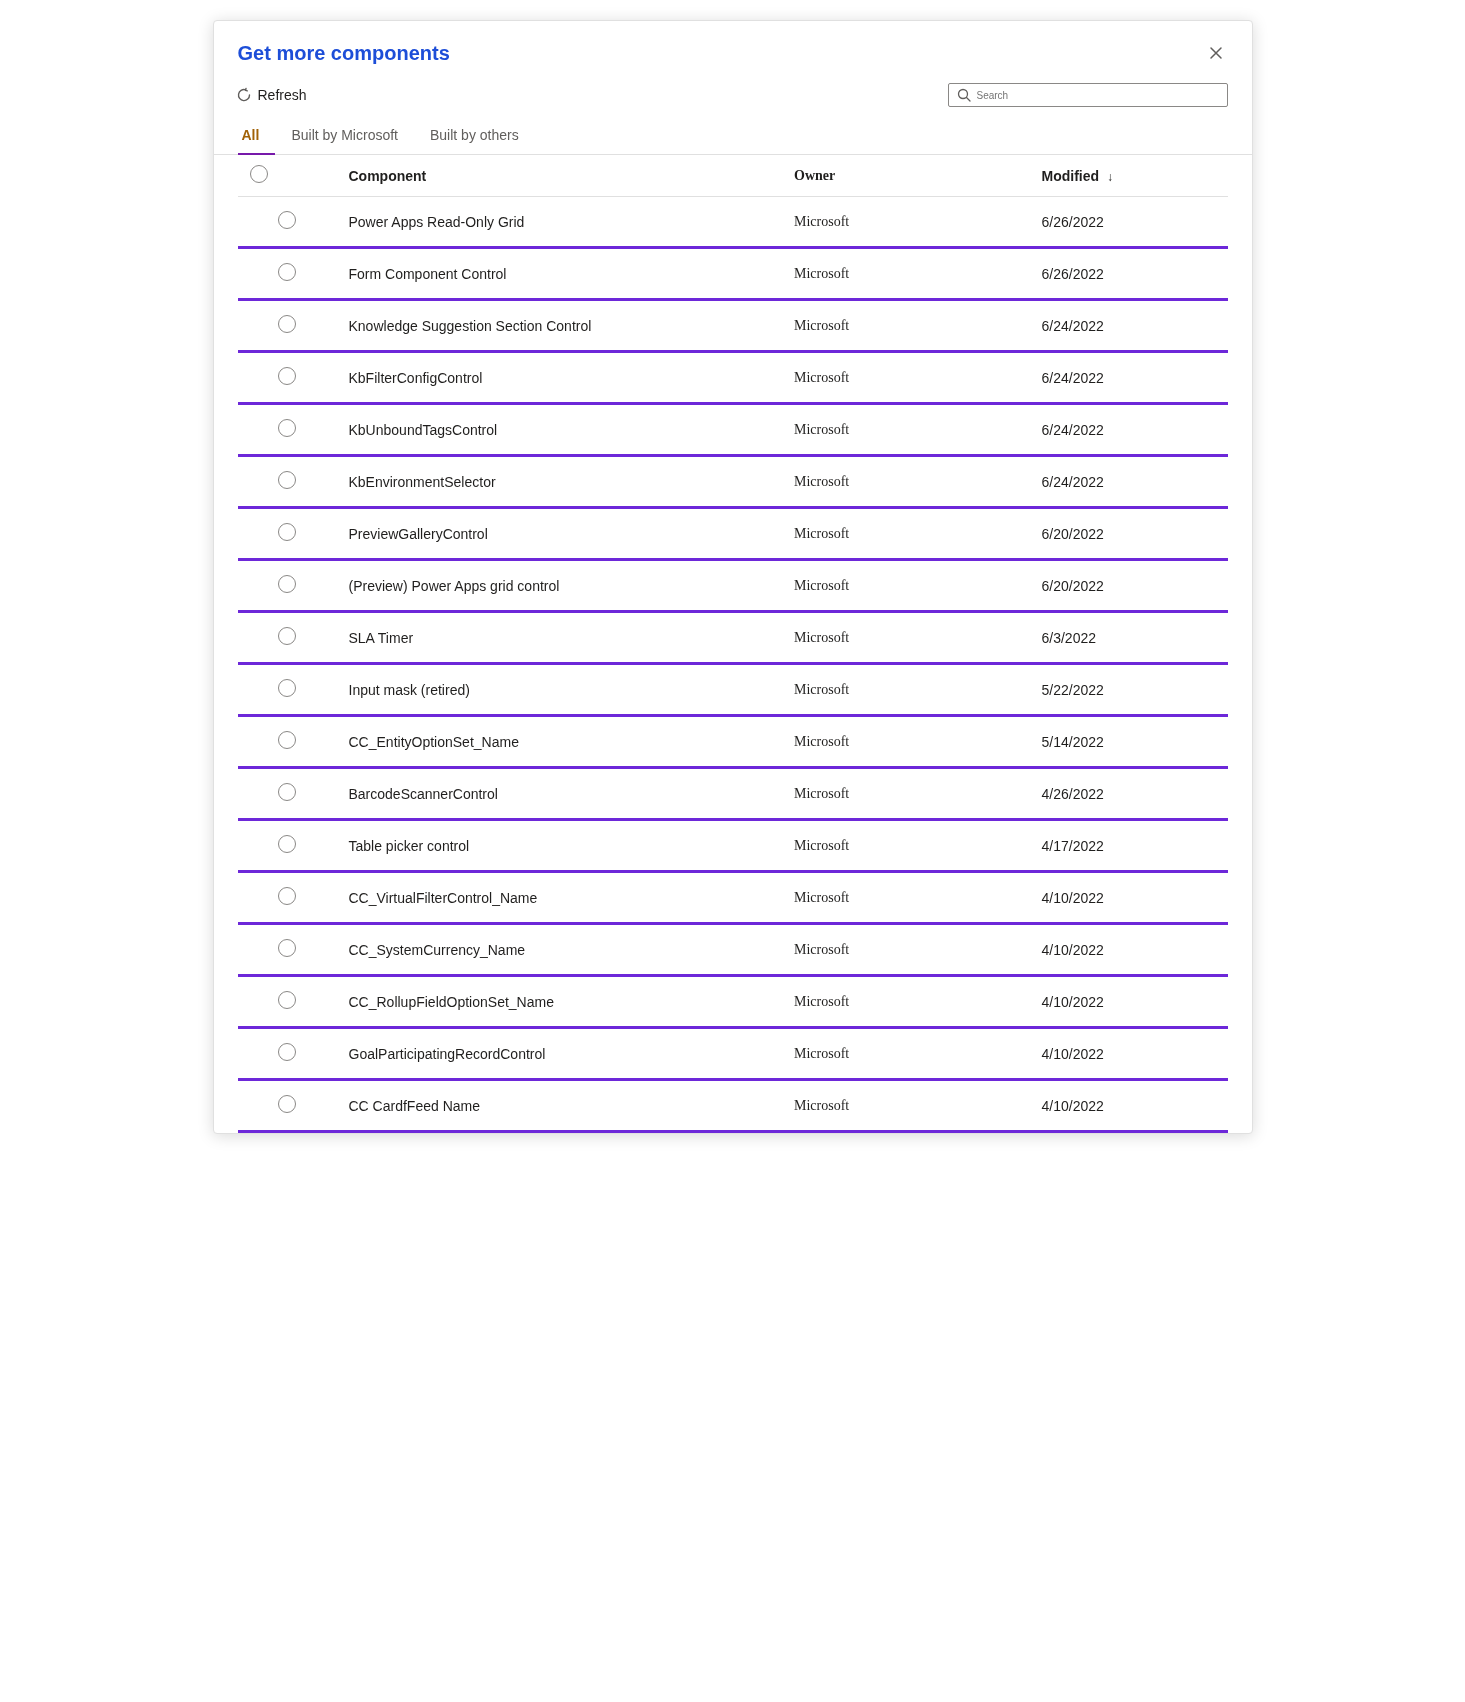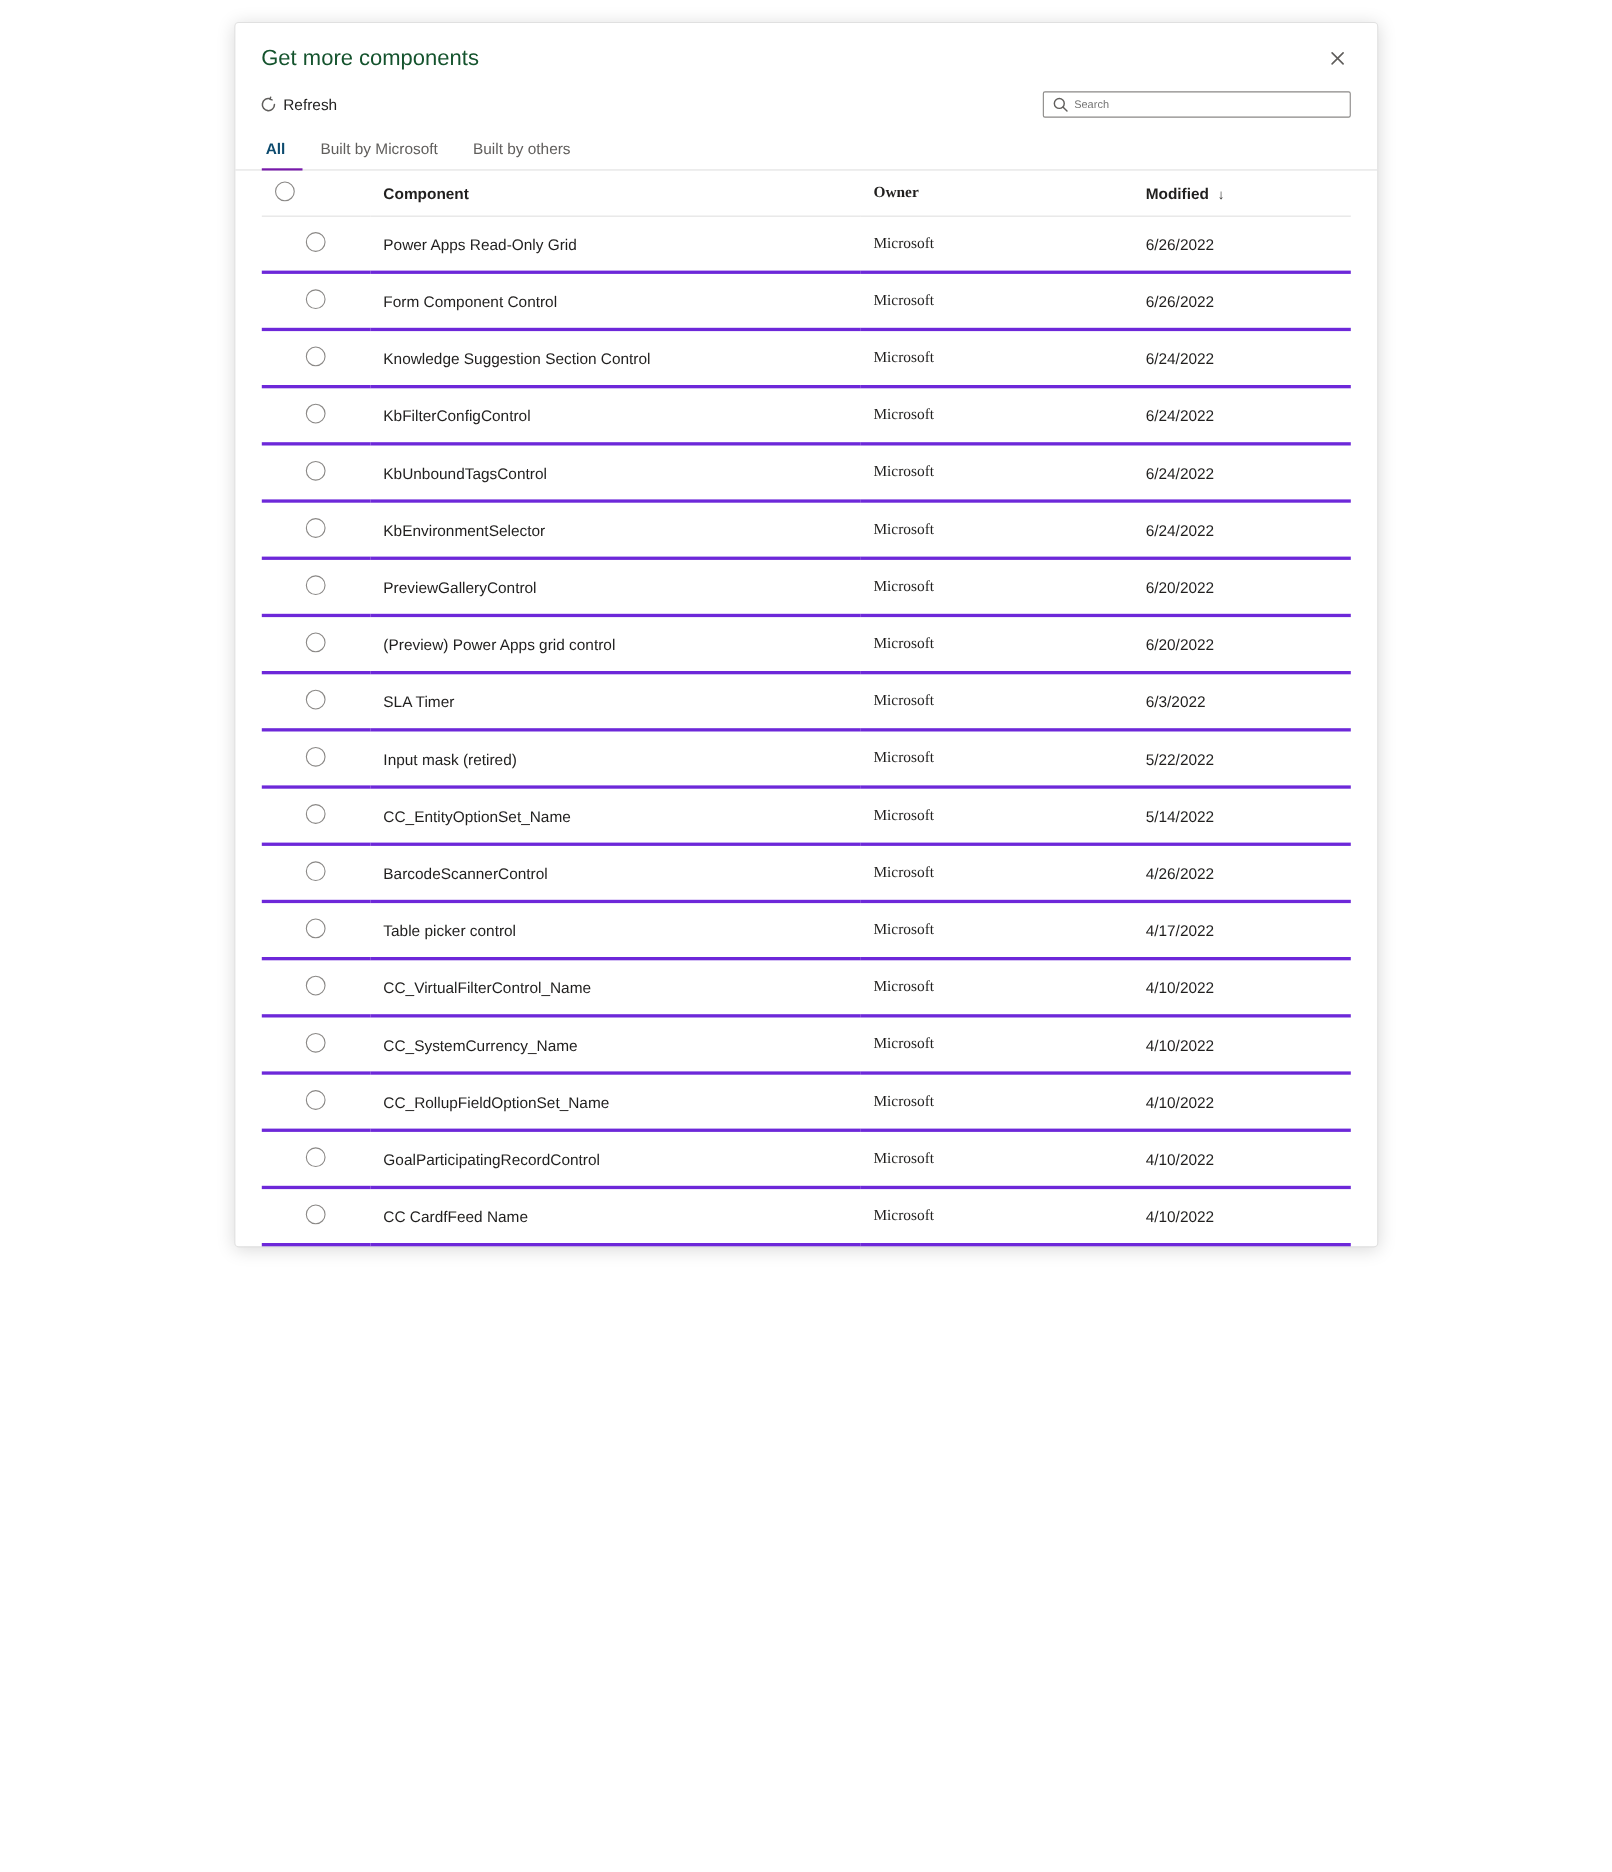--- a/index.html
+++ b/index.html
@@ -30,22 +30,22 @@
     .dialog-header {
       display: flex;
       align-items: center;
       justify-content: space-between;
       padding: 20px 24px 8px 24px;
       border-bottom: none;
     }
 
     .dialog-title {
       font-size: 20px;
-      font-weight: 400;
-      color: #14532d;
+      font-weight: 700;
+      color: #1d4ed8;
     }
 
     .close-btn {
       background: none;
       border: none;
       cursor: pointer;
       font-size: 16px;
       color: #605e5c;
       padding: 4px;
       display: flex;
@@ -114,21 +114,21 @@
       margin-bottom: -1px;
       color: #605e5c;
       background: none;
       border-top: none;
       border-left: none;
       border-right: none;
       border-bottom: 2px solid transparent;
     }
 
     .tab.active {
-      color: #0c4a6e;
+      color: #a16207;
       border-bottom: 2px solid #7719aa;
       font-weight: 600;
     }
 
     .tab:first-child {
       padding-left: 4px;
     }
 
     .info-bar {
       padding: 14px 24px;

